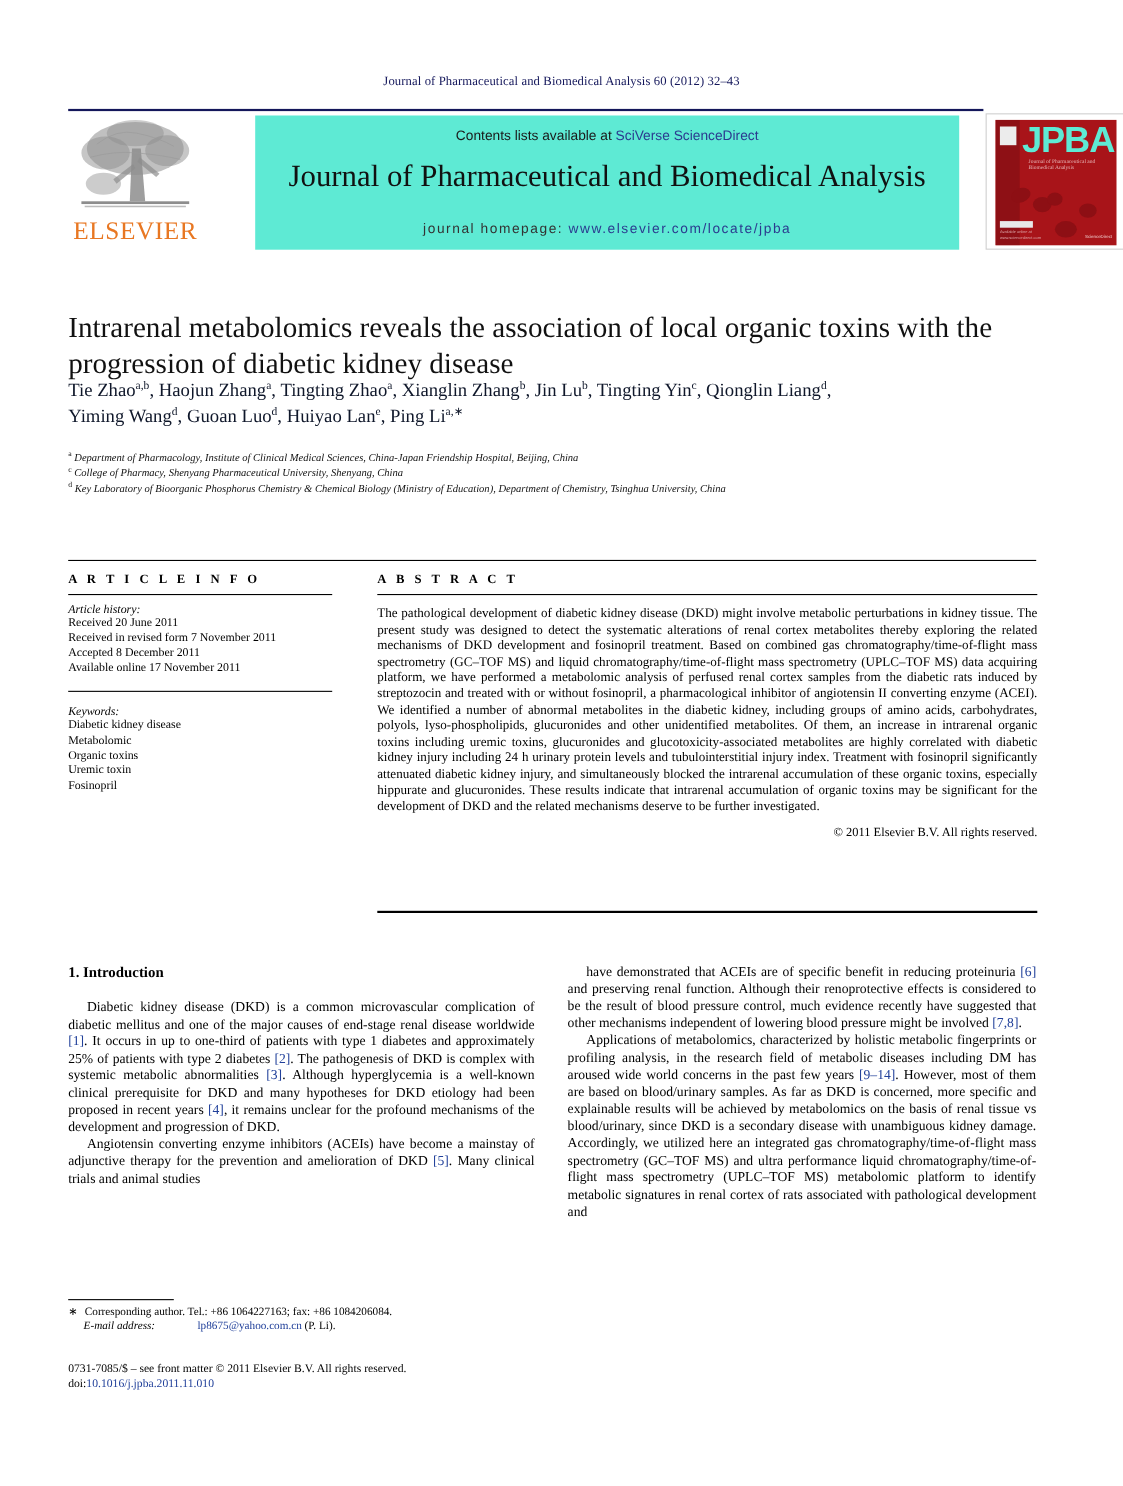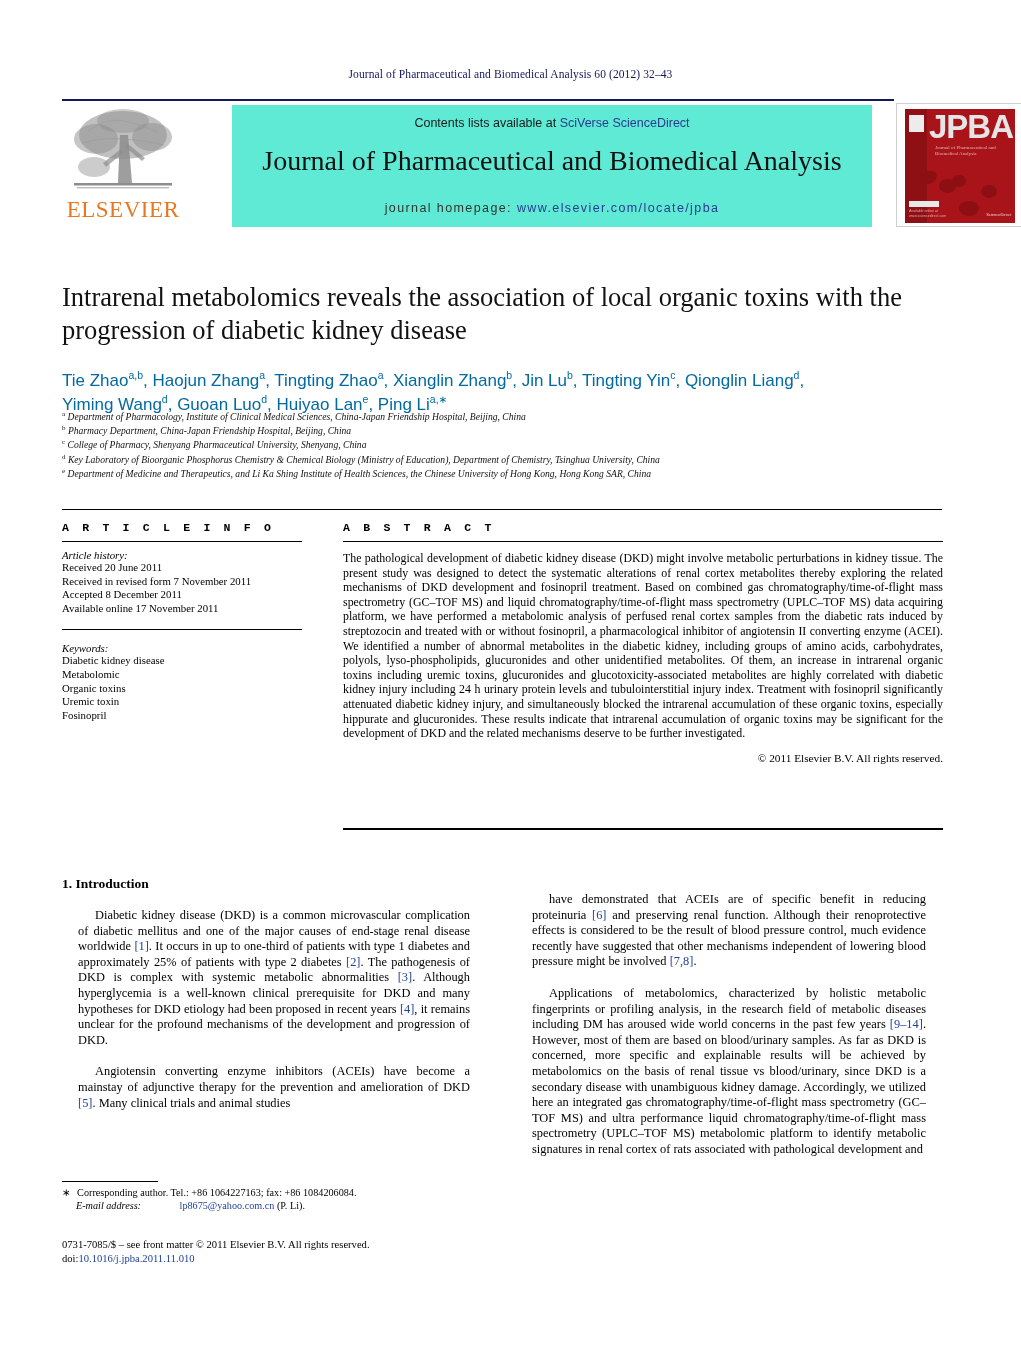--- a/index.html
+++ b/index.html
@@ -136,21 +136,21 @@
     width: 22px; height: 114px;
     background: #8e1015;
   }
   .cover-jpba {
     position: absolute;
     left: 24px; top: 2px;
     font-family: "Liberation Sans", sans-serif;
     font-size: 33px;
     font-weight: bold;
     letter-spacing: -1px;
-    color: #e5e5e5;
+    color: #5eead4;
     line-height: 32px;
   }
   .cover-sub {
     position: absolute;
     left: 30px; top: 36px;
     width: 74px;
     font-family: "Liberation Serif", serif;
     font-size: 5px;
     line-height: 6px;
     color: #e6b4b6;
@@ -204,26 +204,26 @@
     position: absolute;
     left: 62px; top: 281px;
     width: 880px;
     font-family: "Liberation Serif", serif;
     font-size: 26.5px;
     line-height: 33px;
     color: #111111;
   }
   .authors {
     position: absolute;
-    left: 62px; top: 369px;
+    left: 62px; top: 343px;
     width: 890px;
-    font-family: Liberation Sans, sans-serif;
+    font-family: Liberation Serif, serif;
     font-size: 17px;
     line-height: 24px;
-    color: #0369a1;
+    color: #0f172a;
   }
   .authors sup {
     font-size: 10.5px;
     vertical-align: super;
     line-height: 0;
   }
   .affils {
     position: absolute;
     left: 62px; top: 410px;
     width: 890px;
@@ -247,21 +247,21 @@
     position: absolute;
     left: 62px; top: 521px;
     width: 240px;
   }
   .abs-col {
     position: absolute;
     left: 343px; top: 521px;
     width: 600px;
   }
   .sec-head {
-    font-family: Liberation Mono, monospace;
+    font-family: Liberation Serif, serif;
     font-size: 11.5px;
     font-weight: bold;
     letter-spacing: 3.2px;
     color: #000;
   }
   .hr-dark {
     height: 1px;
     background: #000;
     margin-top: 7px;
   }
@@ -303,21 +303,21 @@
   .h1 {
     font-size: 13.5px;
     font-weight: bold;
     margin-bottom: 16px;
   }
   .para {
     font-size: 12.4px;
     line-height: 15.6px;
     text-align: justify;
     text-indent: 17px;
-    margin: 16px;
+    margin: 0;
   }
   .para + .para { margin-top: 0; }
   .ref { color: #21409a; }
 
   
   .foot-rule {
     position: absolute;
     left: 62px; top: 1181px;
     width: 96px;
     height: 1px;
@@ -404,24 +404,22 @@
     </div>
   </div>
 
   <div class="title">Intrarenal metabolomics reveals the association of local organic toxins with the progression of diabetic kidney disease</div>
   <div class="authors">
     <div>Tie Zhao<sup>a,b</sup>, Haojun Zhang<sup>a</sup>, Tingting Zhao<sup>a</sup>, Xianglin Zhang<sup>b</sup>, Jin Lu<sup>b</sup>, Tingting Yin<sup>c</sup>, Qionglin Liang<sup>d</sup>,</div>
     <div>Yiming Wang<sup>d</sup>, Guoan Luo<sup>d</sup>, Huiyao Lan<sup>e</sup>, Ping Li<sup>a,</sup><sup>∗</sup></div>
   </div>
   <div class="affils">
       <div><sup>a</sup> Department of Pharmacology, Institute of Clinical Medical Sciences, China-Japan Friendship Hospital, Beijing, China</div>
-      <div><sup>b</sup> Pharmacy Department, China-Japan Friendship Hospital, Beijing, China</div>
       <div><sup>c</sup> College of Pharmacy, Shenyang Pharmaceutical University, Shenyang, China</div>
       <div><sup>d</sup> Key Laboratory of Bioorganic Phosphorus Chemistry &amp; Chemical Biology (Ministry of Education), Department of Chemistry, Tsinghua University, China</div>
-      <div><sup>e</sup> Department of Medicine and Therapeutics, and Li Ka Shing Institute of Health Sciences, the Chinese University of Hong Kong, Hong Kong SAR, China</div>
     </div>
 
   <div class="rule-thin sec-rule-a"></div>
 
   <div class="info-col">
     <div class="sec-head">A R T I C L E   I N F O</div>
     <div class="hr-dark"></div>
     <div class="hist-label">Article history:</div>
     <div>
         <div class="hist-line">Received 20 June 2011</div>

